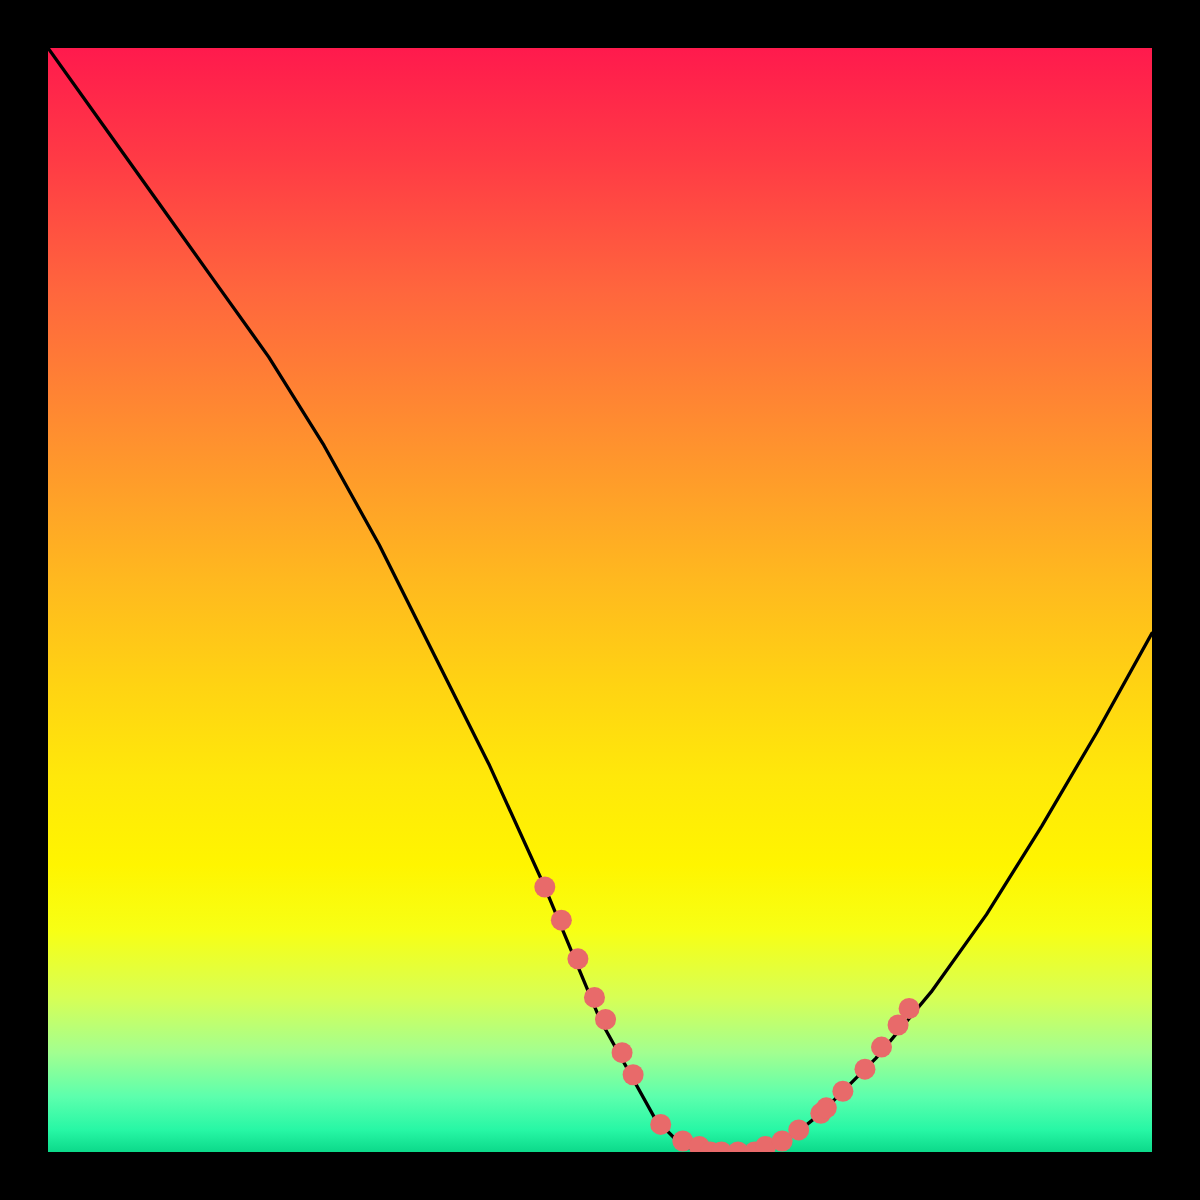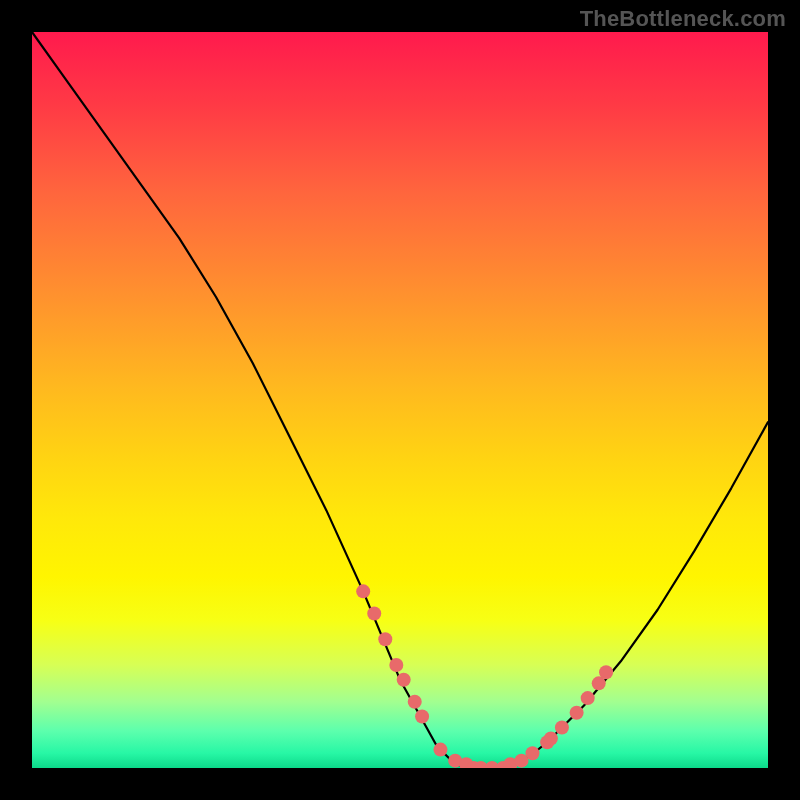--- a/index.html
+++ b/index.html
@@ -58,21 +58,20 @@
     top: 0;
     width: 736px;
     height: 736px;
     display: block;
   }
 </style>
 </head>
 <body>
 
 <div class="frame">
-  <div class="watermark">TheBottleneck.com</div>
   <div class="plot">
     <svg id="plot-svg" viewBox="0 0 736 736">
         <path d="M0.00 0.00 L36.80 51.52 L73.60 103.04 L110.40 154.56 L147.20 206.08 L184.00 264.96 L220.80 331.20 L257.60 404.80 L294.40 478.40 L331.20 559.36 L368.00 647.68 L404.80 713.92 L423.20 732.32 L441.60 736.00 L460.00 736.00 L478.40 732.32 L496.80 724.96 L515.20 710.24 L552.00 673.44 L588.80 629.28 L625.60 577.76 L662.40 518.88 L699.20 456.32 L736.00 390.08" fill="none" stroke="#000000" stroke-width="2.2" stroke-linecap="round" stroke-linejoin="round"></path>
         <g>
           <circle cx="331.20" cy="559.36" r="7" fill="#e86a6a"></circle>
           <circle cx="342.24" cy="581.44" r="7" fill="#e86a6a"></circle>
           <circle cx="353.28" cy="607.20" r="7" fill="#e86a6a"></circle>
           <circle cx="364.32" cy="632.96" r="7" fill="#e86a6a"></circle>
           <circle cx="371.68" cy="647.68" r="7" fill="#e86a6a"></circle>
           <circle cx="382.72" cy="669.76" r="7" fill="#e86a6a"></circle>

